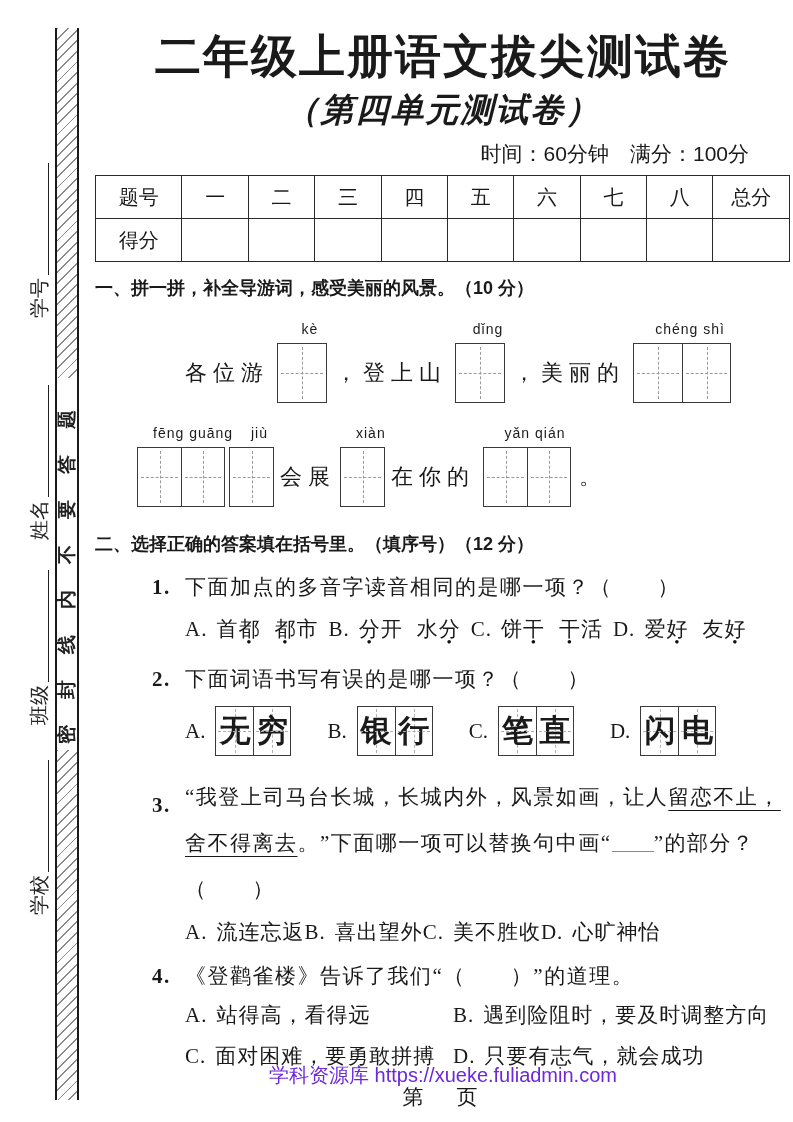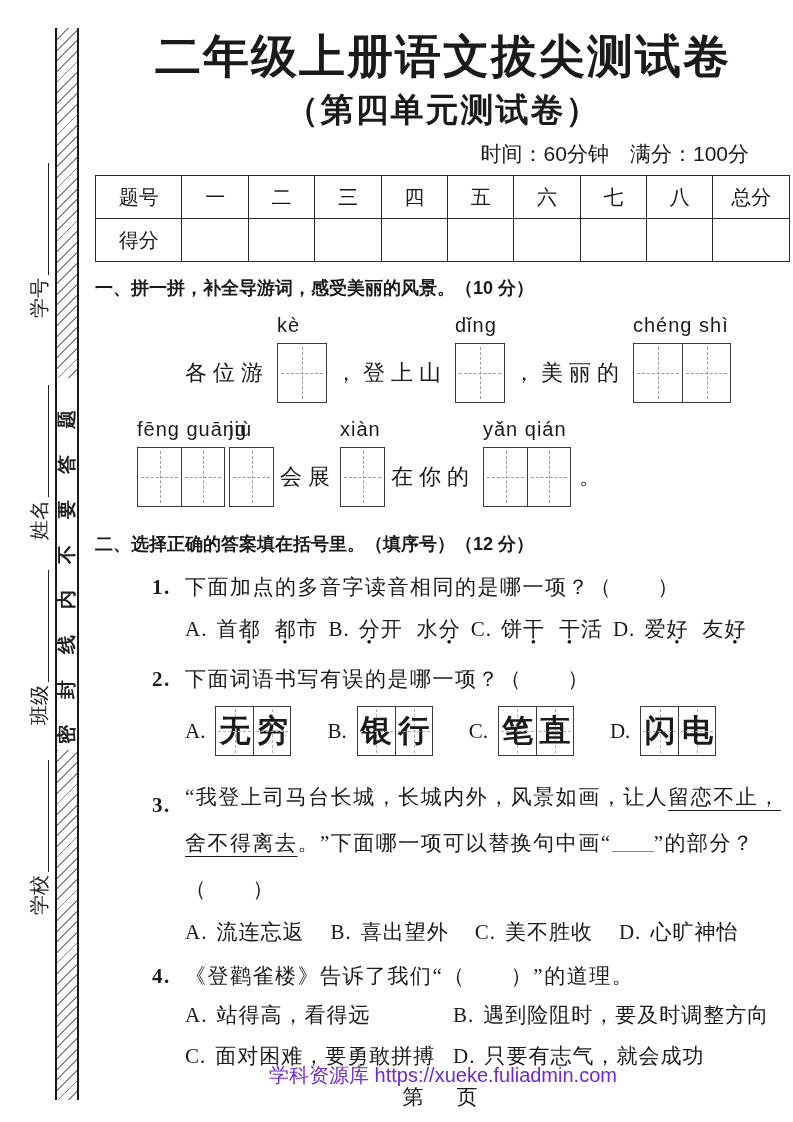--- a/index.html
+++ b/index.html
@@ -33,21 +33,21 @@
   .sf1 { top:318px; } .sf2 { top:540px; } .sf3 { top:725px; } .sf4 { top:915px; }
 
   
   .main { position:absolute; left:95px; top:0; width:696px; }
   .title {
     margin-top:26px; text-align:center; font-family:"Liberation Sans", sans-serif;
     font-weight:bold; font-size:46px; line-height:60px; letter-spacing:2px;
   }
   .subtitle {
     text-align:center; font-family:"Liberation Sans", sans-serif;
-    font-weight:bold; font-size:33px; line-height:48px; letter-spacing:2px;
+    font-weight:bold; font-size:33px; line-height:48px; letter-spacing:2px;font-style:italic;
   }
   .meta {
     margin-top:6px; text-align:right; padding-right:42px;
     font-family:"Liberation Sans", sans-serif; font-size:21px; line-height:28px;
   }
 
   table.score { border-collapse:collapse; table-layout:fixed; width:695px; margin-top:7px; }
   table.score td {
     border:1.6px solid #2a2a2a; height:43px; text-align:center;
     font-family:"Liberation Sans", sans-serif; font-size:20px;
@@ -56,22 +56,22 @@
   .s-head {
     margin-top:11px; font-family:"Liberation Sans", sans-serif;
     font-weight:bold; font-size:18px; line-height:30px;
   }
 
   
   .fill-row { position:relative; display:flex; align-items:center; margin-top:40px; height:60px; }
   .fill-row .ktext { font-size:22px; letter-spacing:6px; white-space:nowrap; }
   .unit { position:relative; display:inline-flex; }
   .unit .pinyin {
-    position:absolute; bottom:100%; left:0; right:0; margin-bottom:6px; 
-    font-family:"Liberation Sans", sans-serif; font-size:20px; letter-spacing:1px; white-space:nowrap;
+    position:absolute; bottom:100%; left:16px; right:0; margin-bottom:6px; text-align:center;
+    font-family:"Liberation Sans", sans-serif; font-size:14px; letter-spacing:1px; white-space:nowrap;
   }
   .tz-box { display:inline-flex; border:1.7px solid #3a3a3a; background:#fff; }
   .tz-cell { width:48px; height:58px; position:relative; }
   .tz-cell + .tz-cell { border-left:1.3px solid #3a3a3a; }
   .tz-cell::before { content:""; position:absolute; left:50%; top:3px; bottom:3px; border-left:1.2px dashed #9a9a9a; }
   .tz-cell::after  { content:""; position:absolute; top:50%; left:3px; right:3px; border-top:1.2px dashed #9a9a9a; }
   .sm .tz-cell { width:43px; }
 
   
   .qblock { position:relative; margin-left:90px; font-size:21px; letter-spacing:1.5px; line-height:30px; }
@@ -316,21 +316,21 @@
               <span>电</span>
             </span>
           </span>
       </span>
     </div>
 
     <div class="qblock" style="margin-top:18px; line-height:46px; width:598px;">
       <span class="qnum" style="top:8px;">3.</span>
       <span>“我登上司马台长城，长城内外，风景如画，让人</span><span class="u">留恋不止，舍不得离去</span><span>。”下面哪一项可以替换句中画“</span><span class="blank-inline"></span><span>”的部分？（　　）</span>
     </div>
-    <div class="opt-row" style="margin-top:6px; gap:26px;">
+    <div class="opt-row" style="margin-top:6px; ">
       <span><span class="olabel">A.</span><span>流连忘返</span></span>
       <span><span class="olabel">B.</span><span>喜出望外</span></span>
       <span><span class="olabel">C.</span><span>美不胜收</span></span>
       <span><span class="olabel">D.</span><span>心旷神怡</span></span>
     </div>
 
     <div class="qblock" style="margin-top:15px;">
       <span class="qnum">4.</span>
       <span>《登鹳雀楼》告诉了我们“（　　）”的道理。</span>
     </div>

